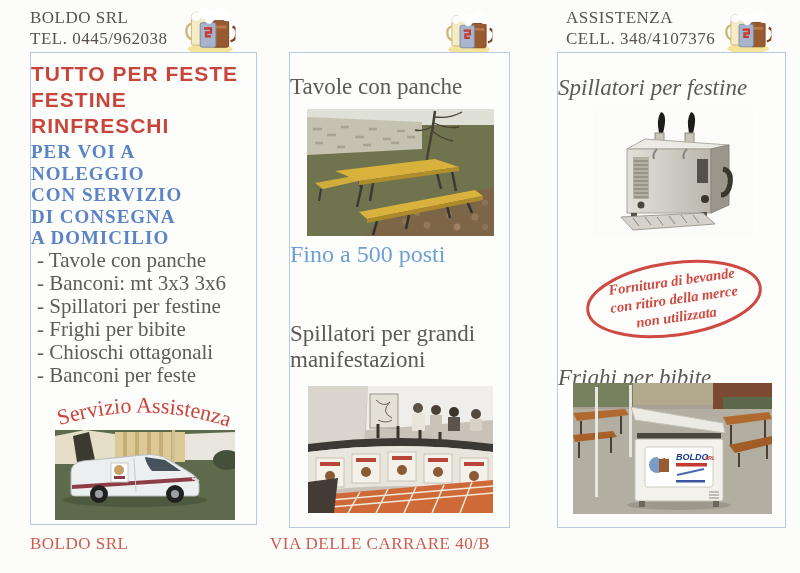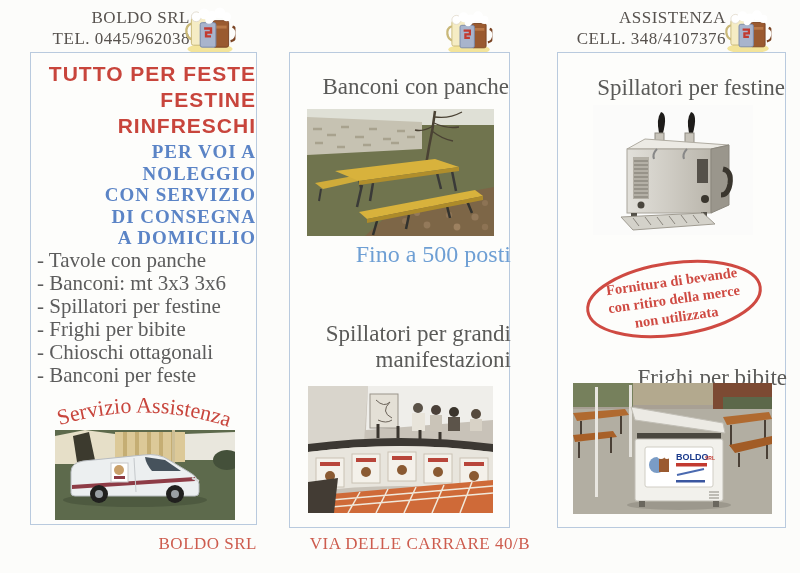--- a/index.html
+++ b/index.html
@@ -1,19 +1,19 @@
 <!DOCTYPE html>
 <html><head>
 <meta charset="utf-8">
 <style>
   html,body{margin:0;padding:0;background:#e8e8e8;}
   .page{position:relative;width:800px;height:573px;background:#fcfcfa;
         font-family:"Liberation Serif", serif;overflow:hidden;}
   .abs{position:absolute;}
-  .center{text-align:right;}
+  .center{text-align:left;}
   .hdr{font-size:17px;line-height:21px;color:#57524e;letter-spacing:0.5px;}
   .panel-box{position:absolute;border:1px solid #b9cade;background:#fdfdfb;box-sizing:border-box;}
   .headline{font-family:"Liberation Sans", sans-serif;font-weight:bold;
             font-size:21px;line-height:26px;color:#c8453c;letter-spacing:1px;}
   .subhead{font-weight:bold;font-size:19px;line-height:21.5px;color:#5b84c6;letter-spacing:1px;}
   .services{font-size:21px;line-height:23px;color:#5c5c5c;text-align:left;padding-left:6px;}
   .services div{white-space:nowrap;}
   .sec-title{font-size:23px;color:#5a5a58;}
   .caption-blue{font-size:24px;color:#6e9fd4;}
   .footer-red{font-size:17px;color:#cd5c4e;letter-spacing:0.5px;}
@@ -115,21 +115,21 @@
       <circle cx="44" cy="64" r="9" fill="#20201e"></circle>
         <circle cx="44" cy="64" r="4" fill="#9aa0a4"></circle>
       <circle cx="120" cy="64" r="9" fill="#20201e"></circle>
         <circle cx="120" cy="64" r="4" fill="#9aa0a4"></circle>
       <path d="M137,48 l7,3" stroke="#d8d8d8" stroke-width="2"></path>
     </svg>
   </div>
   <div class="abs center footer-red" style="left:30px;top:534px;width:227px;">BOLDO SRL</div>
 
   <div class="panel-box" style="left:289px;top:52px;width:221px;height:476px;">
-    <div class="center sec-title" style="margin-top:21px;">Banconi con panche</div>
+    <div class="center sec-title" style="margin-top:21px;">Tavole con panche</div>
 
     <svg class="abs" style="left:17px;top:56px;" width="187" height="127" viewBox="0 0 187 127">
       <rect width="187" height="127" fill="#70744e"></rect>
       <rect width="187" height="16" fill="#dfe0d6"></rect>
       <path d="M0,8 L115,13 L115,40 L0,46 Z" fill="#c6c2b2"></path>
       <path d="M6,20 h9 M20,26 h9 M34,18 h8 M48,28 h9 M62,20 h8 M76,30 h8 M90,22 h8 M8,34 h8 M30,38 h8 M56,36 h8 M84,34 h8 M100,28 h8" stroke="#a8a28e" stroke-width="2.5"></path>
       <path d="M128,2 Q126,20 122,38 L119,56" stroke="#4a4234" stroke-width="2.5" fill="none"></path>
       <path d="M128,8 q14,2 27,-5 M127,14 q13,6 25,4 M125,22 q10,8 21,10 M126,17 q-10,6 -18,4" stroke="#4a4234" stroke-width="1.3" fill="none"></path>
       <path d="M92,96 L187,78 L187,127 L58,127 Z" fill="#7d6647"></path>
       <circle cx="110" cy="104" r="3" fill="#93795a"></circle>
@@ -191,21 +191,21 @@
         <rect x="156" y="76" width="20" height="4" fill="#b8453a"></rect>
           <circle cx="166" cy="90" r="5" fill="#8a5a32"></circle>
       </g>
       <path d="M0,110 L185,94 L185,127 L0,127 Z" fill="#cf6a38"></path>
       <path d="M0,116 L185,100 M0,123 L185,107 M24,108 l-12,19 M52,106 l-12,21 M80,103 l-12,24 M108,101 l-12,26 M136,99 l-12,28 M164,96 l-12,31" stroke="#f0e8da" stroke-width="1.5"></path>
       <path d="M0,96 L30,92 L26,127 L0,127 Z" fill="#433c34"></path>
     </svg>
   </div>
   <div class="abs center footer-red" style="left:270px;top:534px;width:260px;">VIA DELLE CARRARE 40/B</div>
 
-  <div class="panel-box" style="left:557px;top:52px;width:229px;height:476px;">
+  <div class="panel-box" style="left:557px;top:52px;width:229px;height:476px;font-style:italic;">
     <div class="center sec-title" style="margin-top:22px;">Spillatori per festine</div>
 
     <svg class="abs" style="left:35px;top:52px;" width="160" height="130" viewBox="0 0 160 130">
       <defs>
         <linearGradient id="steel" x1="0" y1="0" x2="1" y2="0">
           <stop offset="0" stop-color="#e2e0da"></stop>
             <stop offset="0.5" stop-color="#cfccc4"></stop>
             <stop offset="1" stop-color="#bab6ac"></stop>
         </linearGradient>
       </defs>

